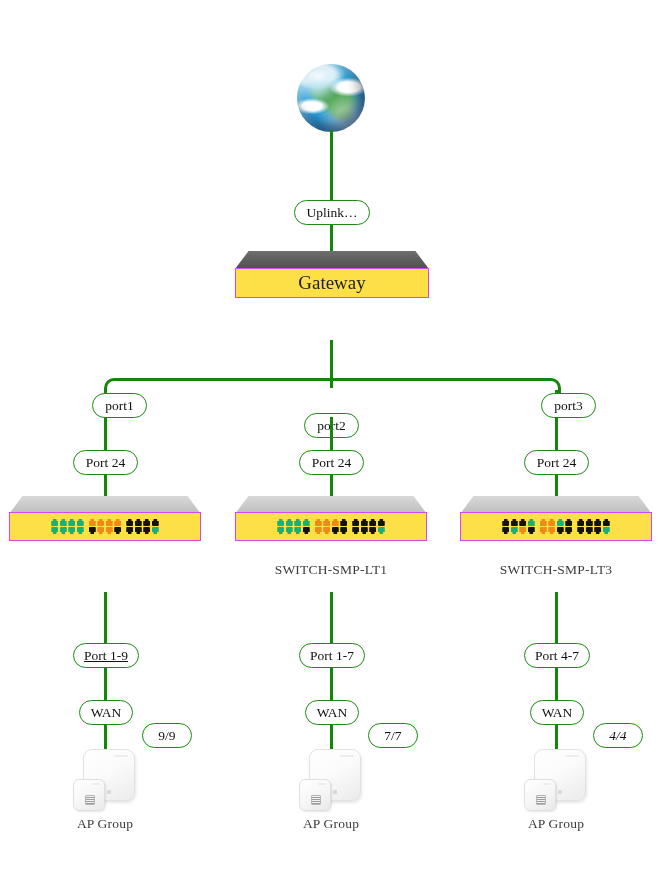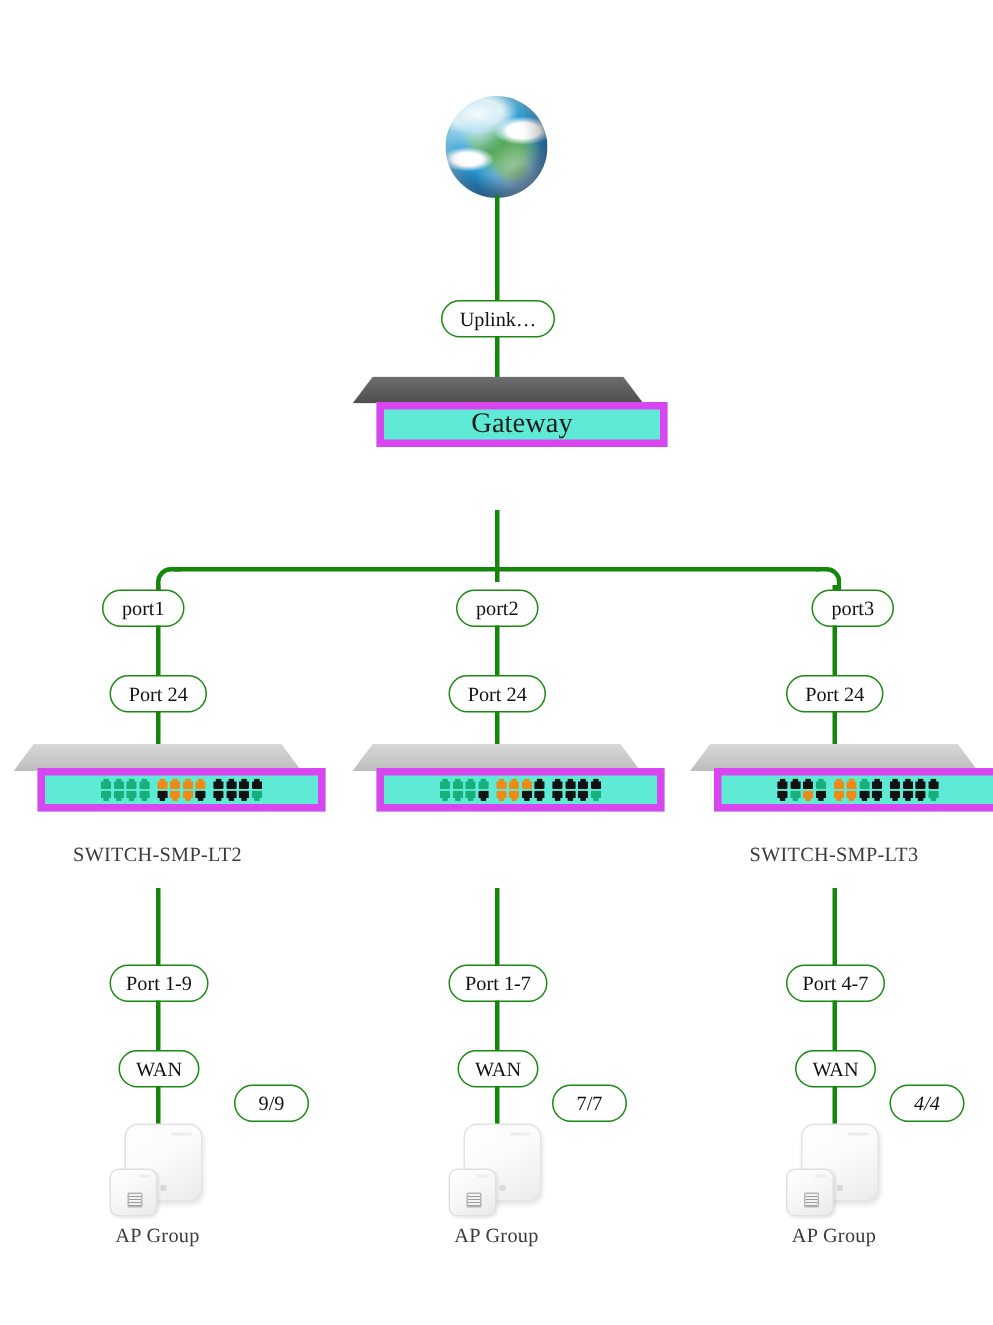--- a/index.html
+++ b/index.html
@@ -46,22 +46,22 @@
       radial-gradient(ellipse 18% 14% at 66% 72%, #2f8a3e 0 50%, rgba(47,138,62,0) 100%),
       radial-gradient(circle at 38% 32%, #2a9fd6 0 42%, #1b6fb5 72%, #0d3f7a 100%);
     box-shadow:inset -6px -7px 12px rgba(0,0,0,.35), inset 4px 4px 9px rgba(255,255,255,.45);
   }
   .globe::after{content:"";position:absolute;left:16%;top:9%;width:40%;height:24%;
     border-radius:50%;background:radial-gradient(ellipse at 40% 40%, rgba(255,255,255,.85), rgba(255,255,255,0) 70%);}
 
   
   .device{position:absolute;}
   .dev-top{position:absolute;left:0;top:0;width:100%;height:18px;}
-  .dev-face{position:absolute;left:16px;width:100%;box-sizing:border-box;
-    background:#5eead4;border:5px solid #d946ef;}
+  .dev-face{position:absolute;left:0;width:100%;box-sizing:border-box;
+    background:#fde047;border:1px solid #d946ef;}
 
   .gw-top{
     background:linear-gradient(180deg,#6e6e6e 0%,#4e4e4e 100%);
     clip-path:polygon(7% 0, 93% 0, 100% 100%, 0% 100%);
   }
   .sw-top{
     background:linear-gradient(180deg,#d8d8d8 0%,#bdbdbd 100%);
     clip-path:polygon(7% 0, 93% 0, 100% 100%, 0% 100%);
   }
   .gw-face{top:17px;height:30px;display:flex;align-items:center;justify-content:center;
@@ -116,21 +116,21 @@
     <div class="dev-face gw-face">Gateway</div>
   </div>
 
   <div class="link vline" style="left:330px;top:340px;height:48px;"></div>
   <div class="link hline" style="left:116px;top:378px;width:430px;"></div>
   <div class="corner corner-tl" style="left:104px;top:378px;width:14px;height:14px;"></div>
   <div class="corner corner-tr" style="left:544px;top:378px;width:14px;height:14px;"></div>
   <div class="link vline" style="left:104px;top:390px;height:6px;"></div>
   <div class="link vline" style="left:555px;top:390px;height:6px;"></div>
 
-  <div class="pill" style="left:68px;top:393px;width:55px;">port1</div>
+  <div class="pill" style="left:92px;top:393px;width:55px;">port1</div>
   <div class="link vline" style="left:104px;top:417px;height:34px;"></div>
   <div class="pill" style="left:73px;top:450px;width:65px;">Port 24</div>
   <div class="link vline" style="left:104px;top:474px;height:24px;"></div>
 
   <div class="device" style="left:9px;top:496px;width:192px;height:46px;">
     <div class="dev-top sw-top"></div>
     <div class="dev-face sw-face">
       <div class="ports">
         <div class="pgroup">
           <span class="led up g"></span>
@@ -158,37 +158,36 @@
             <span class="led up k"></span>
             <span class="led up k"></span>
           <span class="led dn k"></span>
             <span class="led dn k"></span>
             <span class="led dn k"></span>
             <span class="led dn g"></span>
         </div>
       </div>
     </div>
   </div>
-  <div class="caption" style="left:5px;top:562px;width:200px;">SWITCH-SMP-LT2</div>
 
   <div class="link vline" style="left:104px;top:592px;height:52px;"></div>
-  <div class="pill" style="left:73px;top:643px;width:66px;">Port 1-9</div>
+  <div class="pill" style="left:73px;top:643px;width:66px;text-decoration:underline;">Port 1-9</div>
   <div class="link vline" style="left:104px;top:667px;height:33px;"></div>
   <div class="pill" style="left:79px;top:700px;width:54px;">WAN</div>
   <div class="link vline" style="left:104px;top:724px;height:26px;"></div>
 
-  <div class="pill" style="left:156px;top:723px;width:50px;">9/9</div>
+  <div class="pill" style="left:142px;top:723px;width:50px;">9/9</div>
 
   <div class="apgroup" style="left:73px;top:749px;">
     <div class="ap-big"></div>
     <div class="ap-small"></div>
   </div>
   <div class="caption" style="left:5px;top:816px;width:200px;">AP Group</div>
 
-  <div class="pill" style="left:304px;top:393px;width:55px;">port2</div>
+  <div class="pill" style="left:304px;top:413px;width:55px;">port2</div>
   <div class="link vline" style="left:330px;top:417px;height:34px;"></div>
   <div class="pill" style="left:299px;top:450px;width:65px;">Port 24</div>
   <div class="link vline" style="left:330px;top:474px;height:24px;"></div>
 
   <div class="device" style="left:235px;top:496px;width:192px;height:46px;">
     <div class="dev-top sw-top"></div>
     <div class="dev-face sw-face">
       <div class="ports">
         <div class="pgroup">
           <span class="led up g"></span>
@@ -216,20 +215,21 @@
             <span class="led up k"></span>
             <span class="led up k"></span>
           <span class="led dn k"></span>
             <span class="led dn k"></span>
             <span class="led dn k"></span>
             <span class="led dn g"></span>
         </div>
       </div>
     </div>
   </div>
+  <div class="caption" style="left:231px;top:562px;width:200px;">SWITCH-SMP-LT1</div>
 
   <div class="link vline" style="left:330px;top:592px;height:52px;"></div>
   <div class="pill" style="left:299px;top:643px;width:66px;">Port 1-7</div>
   <div class="link vline" style="left:330px;top:667px;height:33px;"></div>
   <div class="pill" style="left:305px;top:700px;width:54px;">WAN</div>
   <div class="link vline" style="left:330px;top:724px;height:26px;"></div>
 
   <div class="pill" style="left:368px;top:723px;width:50px;">7/7</div>
 
   <div class="apgroup" style="left:299px;top:749px;">

